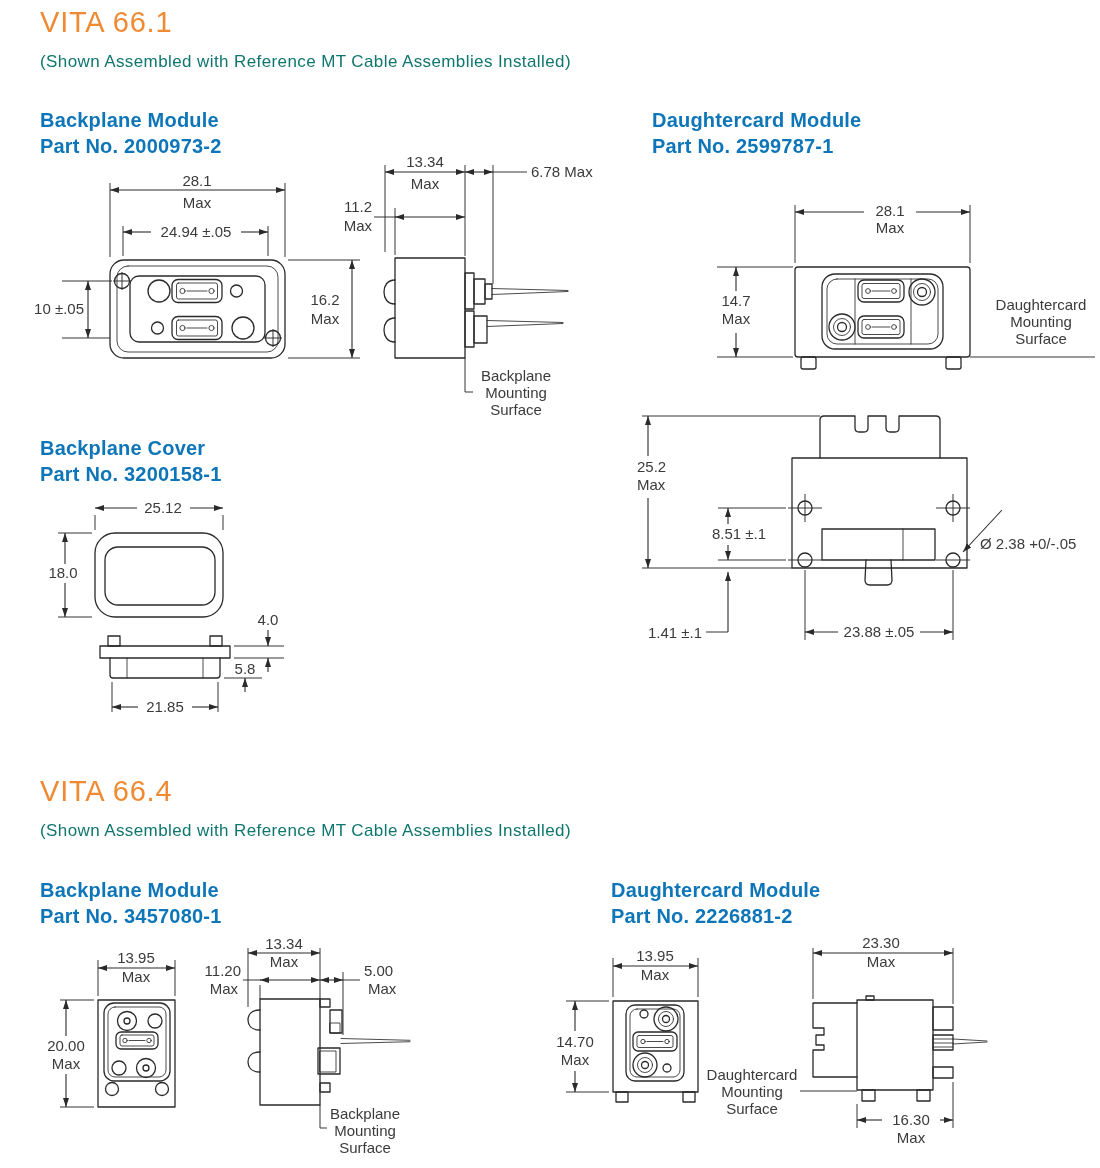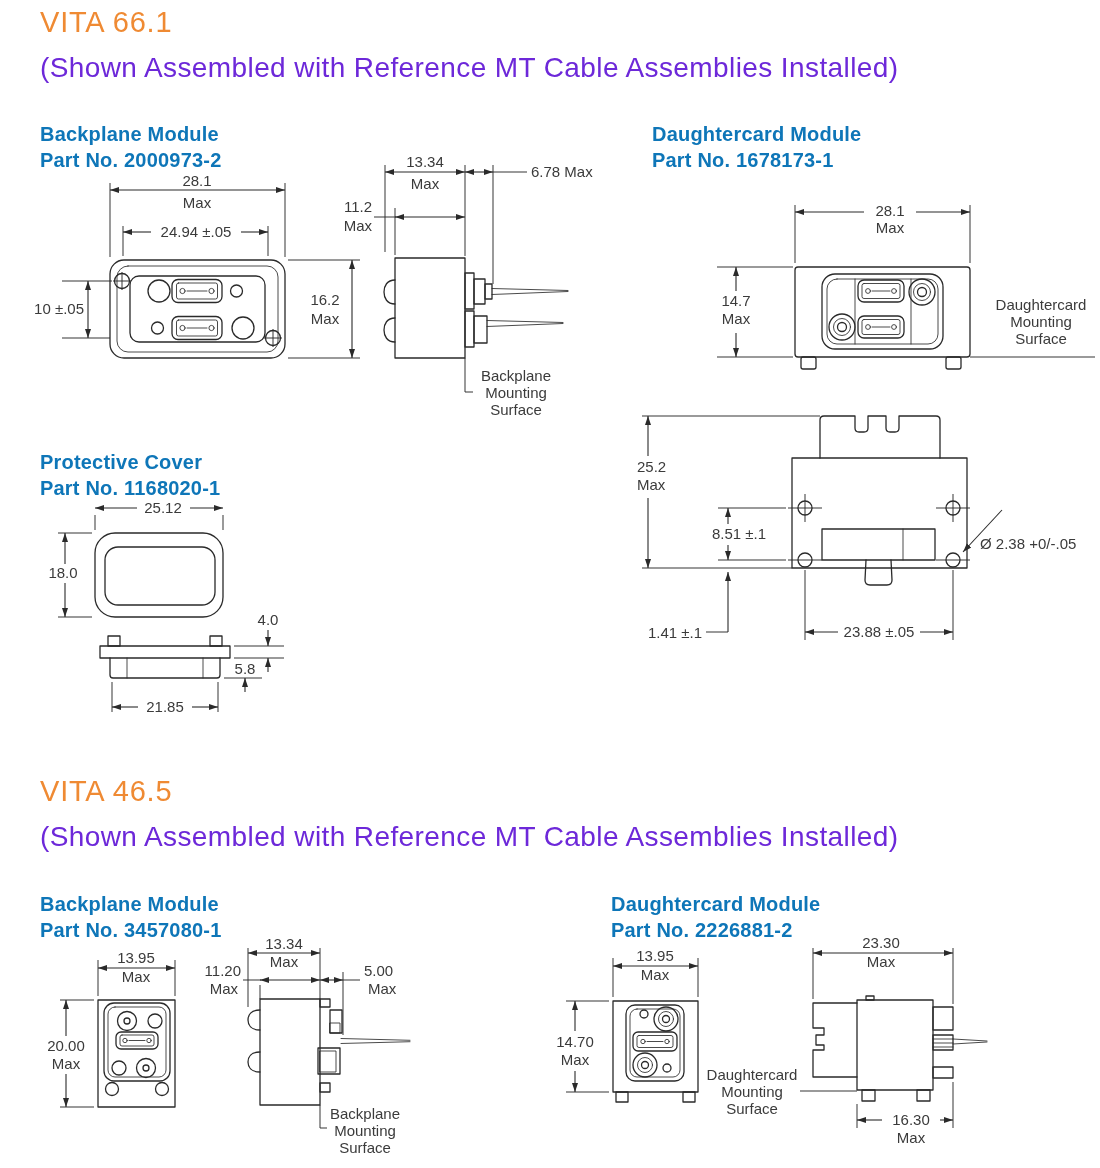--- a/index.html
+++ b/index.html
@@ -1,21 +1,21 @@
 <!DOCTYPE html>
 <html><head>
 <meta charset="utf-8">
 <style>
   html,body{margin:0;padding:0;background:#fff;}
   .page{position:relative;width:1100px;height:1168px;background:#fff;
         font-family:"Liberation Sans",sans-serif;color:#3b3b3b;overflow:hidden;}
   .abs{position:absolute;}
   .sec-title{font-size:29px;letter-spacing:.8px;font-weight:400;color:#EF8A33;}
-  .subtitle{font-size:28px;letter-spacing:.4px;color:#6d28d9;}
-  .part-heading{font-size:20px;font-weight:bold;line-height:1.28;color:#0E76B8;letter-spacing:.2px;margin-top:14px;}
+  .subtitle{font-size:17px;letter-spacing:.4px;color:#0f766e;}
+  .part-heading{font-size:20px;font-weight:bold;line-height:1.28;color:#0E76B8;letter-spacing:.2px;}
   svg.drawing{position:absolute;overflow:visible;}
   svg text{font-family:"Liberation Sans",sans-serif;font-size:15px;fill:#3b3b3b;}
   .art{fill:none;stroke:#2a2a2a;stroke-width:1.3;stroke-linejoin:round;stroke-linecap:round;}
   .thin{stroke-width:.85;}
   .dim{fill:none;stroke:#2a2a2a;stroke-width:1.1;}
   .ext{fill:none;stroke:#2a2a2a;stroke-width:.95;}
 </style>
 </head>
 <body>
 
@@ -24,26 +24,26 @@
   <div class="abs sec-title" style="left:40px;top:6px;text-align:right;">VITA 66.1</div>
   <div class="abs subtitle" style="left:40px;top:52px;">(Shown Assembled with Reference MT Cable Assemblies Installed)</div>
 
   <div class="abs part-heading" style="left:40px;top:108px;">
     <div>Backplane Module</div>
     <div>Part No. 2000973-2</div>
   </div>
 
   <div class="abs part-heading" style="left:652px;top:108px;">
     <div>Daughtercard Module</div>
-    <div>Part No. 1678173-1</div>
+    <div>Part No. 2599787-1</div>
   </div>
 
   <div class="abs part-heading" style="left:40px;top:436px;">
-    <div>Protective Cover</div>
-    <div>Part No. 1168020-1</div>
+    <div>Backplane Cover</div>
+    <div>Part No. 3200158-1</div>
   </div>
 
   <svg class="drawing" style="left:0;top:150px;" width="380" height="230" viewBox="0 150 380 230">
     <defs>
       <marker id="ae" viewBox="0 0 10 8" refX="9" refY="4" markerWidth="10" markerHeight="8" orient="auto" markerUnits="userSpaceOnUse">
           <path d="M0,1 L9,4 L0,7 Z" fill="#2a2a2a"></path>
         </marker>
       <marker id="as" viewBox="0 0 10 8" refX="9" refY="4" markerWidth="10" markerHeight="8" orient="auto-start-reverse" markerUnits="userSpaceOnUse">
           <path d="M0,1 L9,4 L0,7 Z" fill="#2a2a2a"></path>
         </marker>
@@ -256,21 +256,21 @@
       <text text-anchor="middle" x="245" y="674">5.8</text>
       <line class="dim" x1="245" y1="692" x2="245" y2="678" marker-end="url(#ae)"></line>
       <line class="ext" x1="112" y1="682" x2="112" y2="712"></line>
         <line class="ext" x1="218" y1="682" x2="218" y2="712"></line>
       <line class="dim" x1="112" y1="707" x2="138" y2="707" marker-start="url(#as)"></line>
       <line class="dim" x1="192" y1="707" x2="218" y2="707" marker-end="url(#ae)"></line>
       <text text-anchor="middle" x="165" y="712">21.85</text>
     </g>
   </svg>
 
-  <div class="abs sec-title" style="left:40px;top:775px;">VITA 46.5</div>
+  <div class="abs sec-title" style="left:40px;top:775px;">VITA 66.4</div>
   <div class="abs subtitle" style="left:40px;top:821px;">(Shown Assembled with Reference MT Cable Assemblies Installed)</div>
 
   <div class="abs part-heading" style="left:40px;top:878px;">
     <div>Backplane Module</div>
     <div>Part No. 3457080-1</div>
   </div>
 
   <div class="abs part-heading" style="left:611px;top:878px;">
     <div>Daughtercard Module</div>
     <div>Part No. 2226881-2</div>

